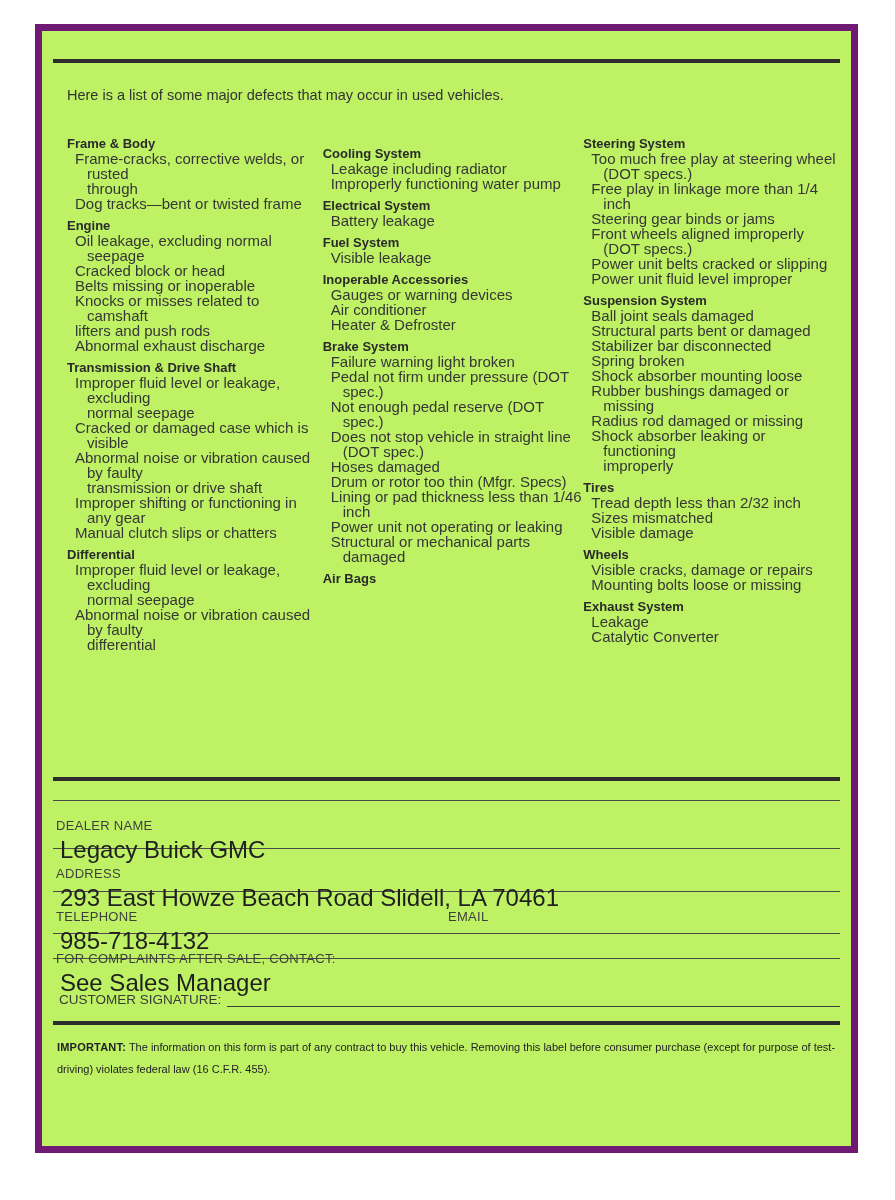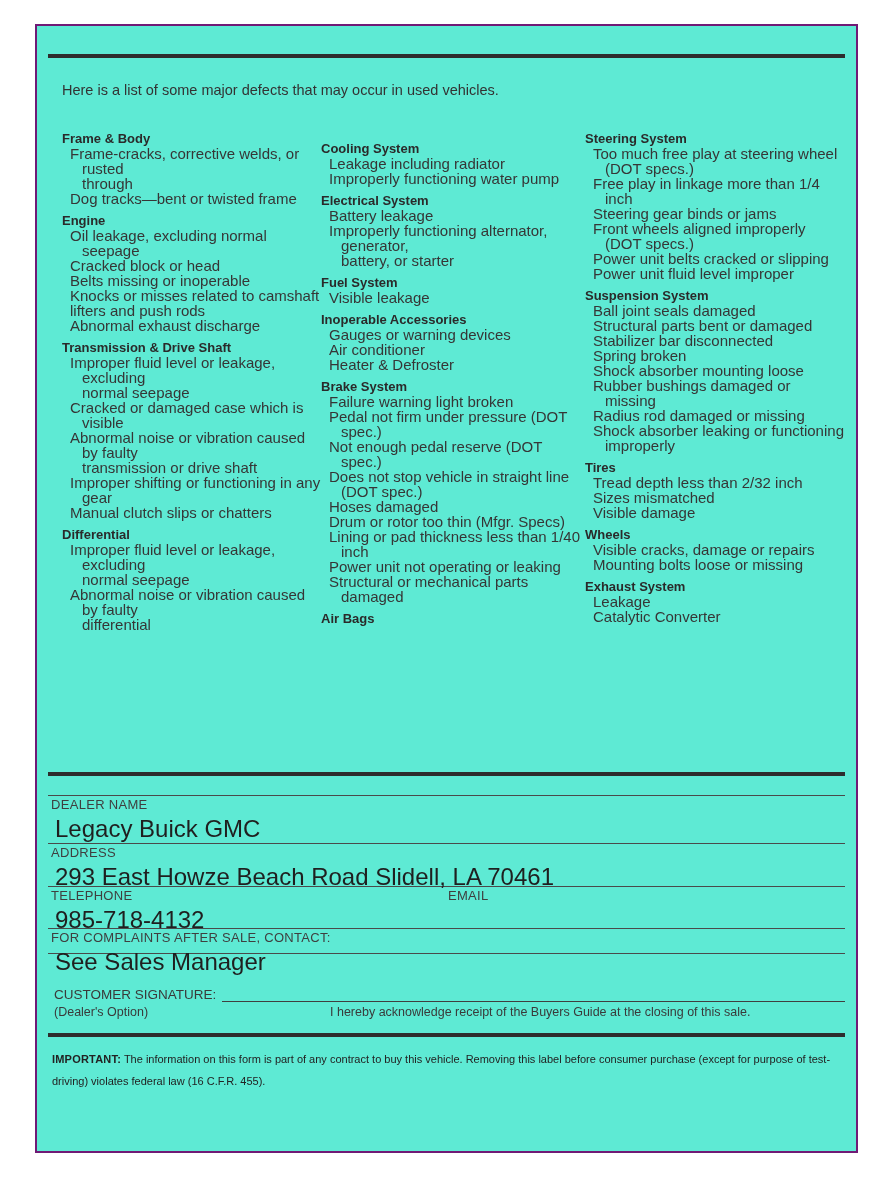--- a/index.html
+++ b/index.html
@@ -4,34 +4,34 @@
 <style>
   html,body { margin:0; padding:0; }
   body {
     width:895px; height:1200px; background:#ffffff;
     font-family:"Liberation Sans", sans-serif; color:#2e2e2e;
     position:relative;
   }
   .page {
     position:absolute; left:35px; top:24px;
     width:823px; height:1129px; box-sizing:border-box;
-    border:2px solid #701a75; background:#5eead4;
+    border:7px solid #701a75; background:#bef264;
   }
   .thickbar { height:4px; background:#2d2d2d; margin:0 11px; }
   .bar-top { margin-top:28px; }
   .intro { margin:24px 0 0 25px; font-size:14.5px; color:#333; }
   .columns { display:flex; margin:26px 11px 0 25px; height:648px; align-items:flex-start; }
   .col { box-sizing:border-box; }
   .col1 { width:260px; }
   .col2 { width:265px;margin-top:10px; }
   .col3 { width:261px; }
   .sec-title { font-weight:bold; font-size:13px; line-height:15px; margin-top:7px; color:#2a2a2a; }
   .item { font-size:15px; line-height:15px; padding-left:20px; text-indent:-12px; white-space:pre-line; color:#363636; }
   .form { margin:19px 11px 0 11px; }
-  .frow { border-top:1px solid #4a4a4a; padding:1px 0 0 3px; box-sizing:border-box; }
+  .frow { border-top:1px solid #4a4a4a; padding:17px 0 0 3px; box-sizing:border-box; }
   .frow.last { border-bottom:1px solid #4a4a4a; }
   .r1 { height:48px; } .r2 { height:43px; } .r3 { height:42px; } .r4 { height:26px; }
   .flabel { font-size:13px; color:#3f3f3f; letter-spacing:0.3px; }
   .fvalue { font-size:24px; color:#1f1f1f; margin:3px 0 0 4px; white-space:nowrap; }
   .labels-split { display:flex; }
   .labels-split .half { width:50%; }
   .sig-row { display:flex; align-items:flex-end; margin:32px 11px 0 17px; }
   .sig-label { font-size:13.5px; color:#3a3a3a; white-space:nowrap; }
   .sig-line { flex:1; border-bottom:1.5px solid #3f3f3f; height:15px; margin-left:6px; }
   .sig-sub { display:flex; margin:3px 11px 0 17px; font-size:12.5px; color:#3a3a3a; }
@@ -75,37 +75,35 @@
 normal seepage</div>
         <div class="item">Abnormal noise or vibration caused by faulty
 differential</div>
       </div>
       <div class="col col2">
         <div class="sec-title">Cooling System</div>
         <div class="item">Leakage including radiator</div>
         <div class="item">Improperly functioning water pump</div>
         <div class="sec-title">Electrical System</div>
         <div class="item">Battery leakage</div>
-        <div class="item">Improperly functioning alternator, generator,
-battery, or starter</div>
         <div class="sec-title">Fuel System</div>
         <div class="item">Visible leakage</div>
         <div class="sec-title">Inoperable Accessories</div>
         <div class="item">Gauges or warning devices</div>
         <div class="item">Air conditioner</div>
         <div class="item">Heater &amp; Defroster</div>
         <div class="sec-title">Brake System</div>
         <div class="item">Failure warning light broken</div>
         <div class="item">Pedal not firm under pressure (DOT spec.)</div>
         <div class="item">Not enough pedal reserve (DOT spec.)</div>
         <div class="item">Does not stop vehicle in straight line
 (DOT spec.)</div>
         <div class="item">Hoses damaged</div>
         <div class="item">Drum or rotor too thin (Mfgr. Specs)</div>
-        <div class="item">Lining or pad thickness less than 1/40 inch</div>
+        <div class="item">Lining or pad thickness less than 1/46 inch</div>
         <div class="item">Power unit not operating or leaking</div>
         <div class="item">Structural or mechanical parts damaged</div>
         <div class="sec-title">Air Bags</div>
       </div>
       <div class="col col3">
         <div class="sec-title">Steering System</div>
         <div class="item">Too much free play at steering wheel
 (DOT specs.)</div>
         <div class="item">Free play in linkage more than 1/4 inch</div>
         <div class="item">Steering gear binds or jams</div>
@@ -160,22 +158,18 @@
     <div class="frow r4 last">
       <div class="flabel">FOR COMPLAINTS AFTER SALE, CONTACT:</div>
       <div class="fvalue">See Sales Manager</div>
     </div>
   </div>
 
   <div class="sig-row">
     <span class="sig-label">CUSTOMER SIGNATURE:</span>
     <span class="sig-line"></span>
   </div>
-  <div class="sig-sub">
-    <span class="dealers-option">(Dealer's Option)</span>
-    <span>I hereby acknowledge receipt of the Buyers Guide at the closing of this sale.</span>
-  </div>
 
   <div class="thickbar bar-bottom"></div>
 
   <p class="important"><b>IMPORTANT:</b> <span>The information on this form is part of any contract to buy this vehicle.  Removing this label before consumer purchase (except for purpose of test-driving) violates federal law (16 C.F.R. 455).</span></p>
 
 </div>
 
 </body></html>

